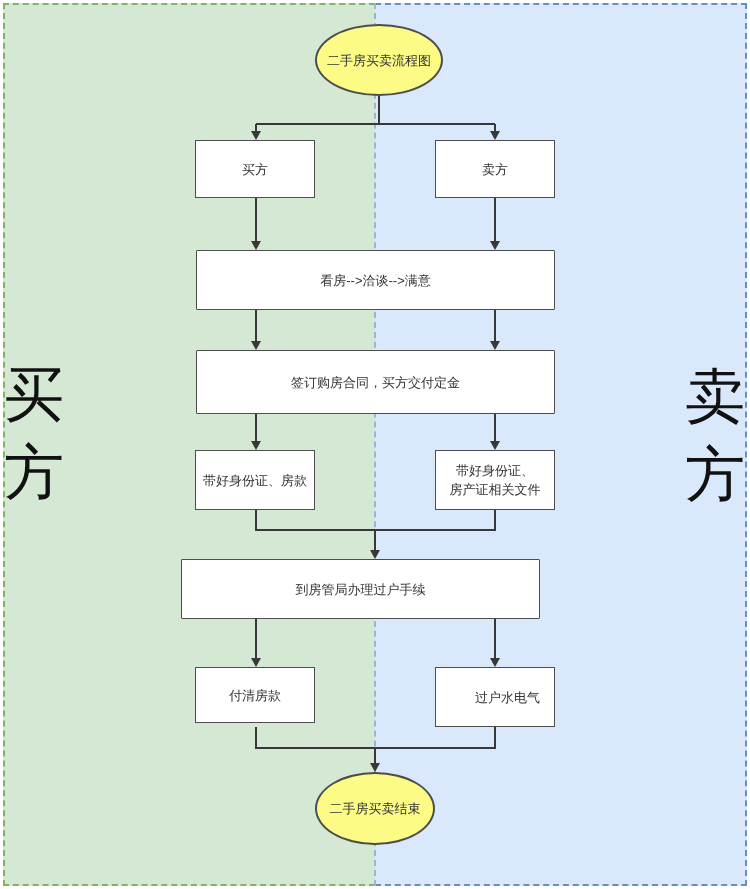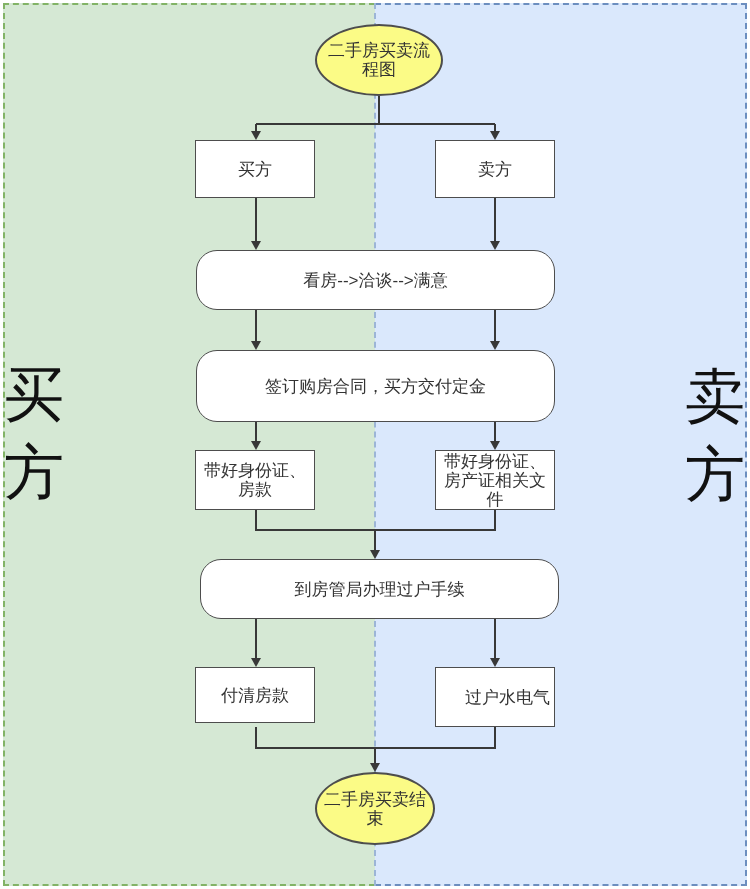--- a/index.html
+++ b/index.html
@@ -77,25 +77,25 @@
     z-index: 3;
     box-sizing: border-box;
     display: flex;
     flex-direction: column;
     align-items: center;
     justify-content: center;
     text-align: center;
     background: #ffffff;
     border: 1.5px solid #4d4d4d;
     color: #333333;
-    font-size: 17px;
+    font-size: 13px;
     line-height: 19px;
     padding: 2px 4px;
   }
-  .node.rounded { border-radius: 21px; }
+  .node.rounded { border-radius: 1px; }
   .node.ellipse {
     border-radius: 50%;
     background: #fbfb86;
     border: 2px solid #4d4d4d;
   }
 </style>
 </head>
 <body>
 
 <div class="canvas">
@@ -142,34 +142,34 @@
   </div>
 
   <div class="node" style="left:435px; top:140px; width:120px; height:58px;">
     <span>卖方</span>
   </div>
 
   <div class="node rounded" style="left:196px; top:250px; width:359px; height:60px;">
     <span>看房--&gt;洽谈--&gt;满意</span>
   </div>
 
-  <div class="node rounded" style="left:196px; top:350px; width:359px; height:72px;">
+  <div class="node rounded" style="left:196px; top:350px; width:359px; height:64px;">
     <span>签订购房合同，买方交付定金</span>
   </div>
 
   <div class="node" style="left:195px; top:450px; width:120px; height:60px;">
     <span>带好身份证、房款</span>
   </div>
 
   <div class="node" style="left:435px; top:450px; width:120px; height:60px;">
     <span>带好身份证、</span>
     <span>房产证相关文件</span>
   </div>
 
-  <div class="node rounded" style="left:200px; top:559px; width:359px; height:60px;">
+  <div class="node rounded" style="left:181px; top:559px; width:359px; height:60px;">
     <span>到房管局办理过户手续</span>
   </div>
 
   <div class="node" style="left:195px; top:667px; width:120px; height:56px;">
     <span>付清房款</span>
   </div>
 
   <div class="node" style="left:435px; top:667px; width:120px; height:60px;padding-left:29px;">
     <span>过户水电气</span>
   </div>

